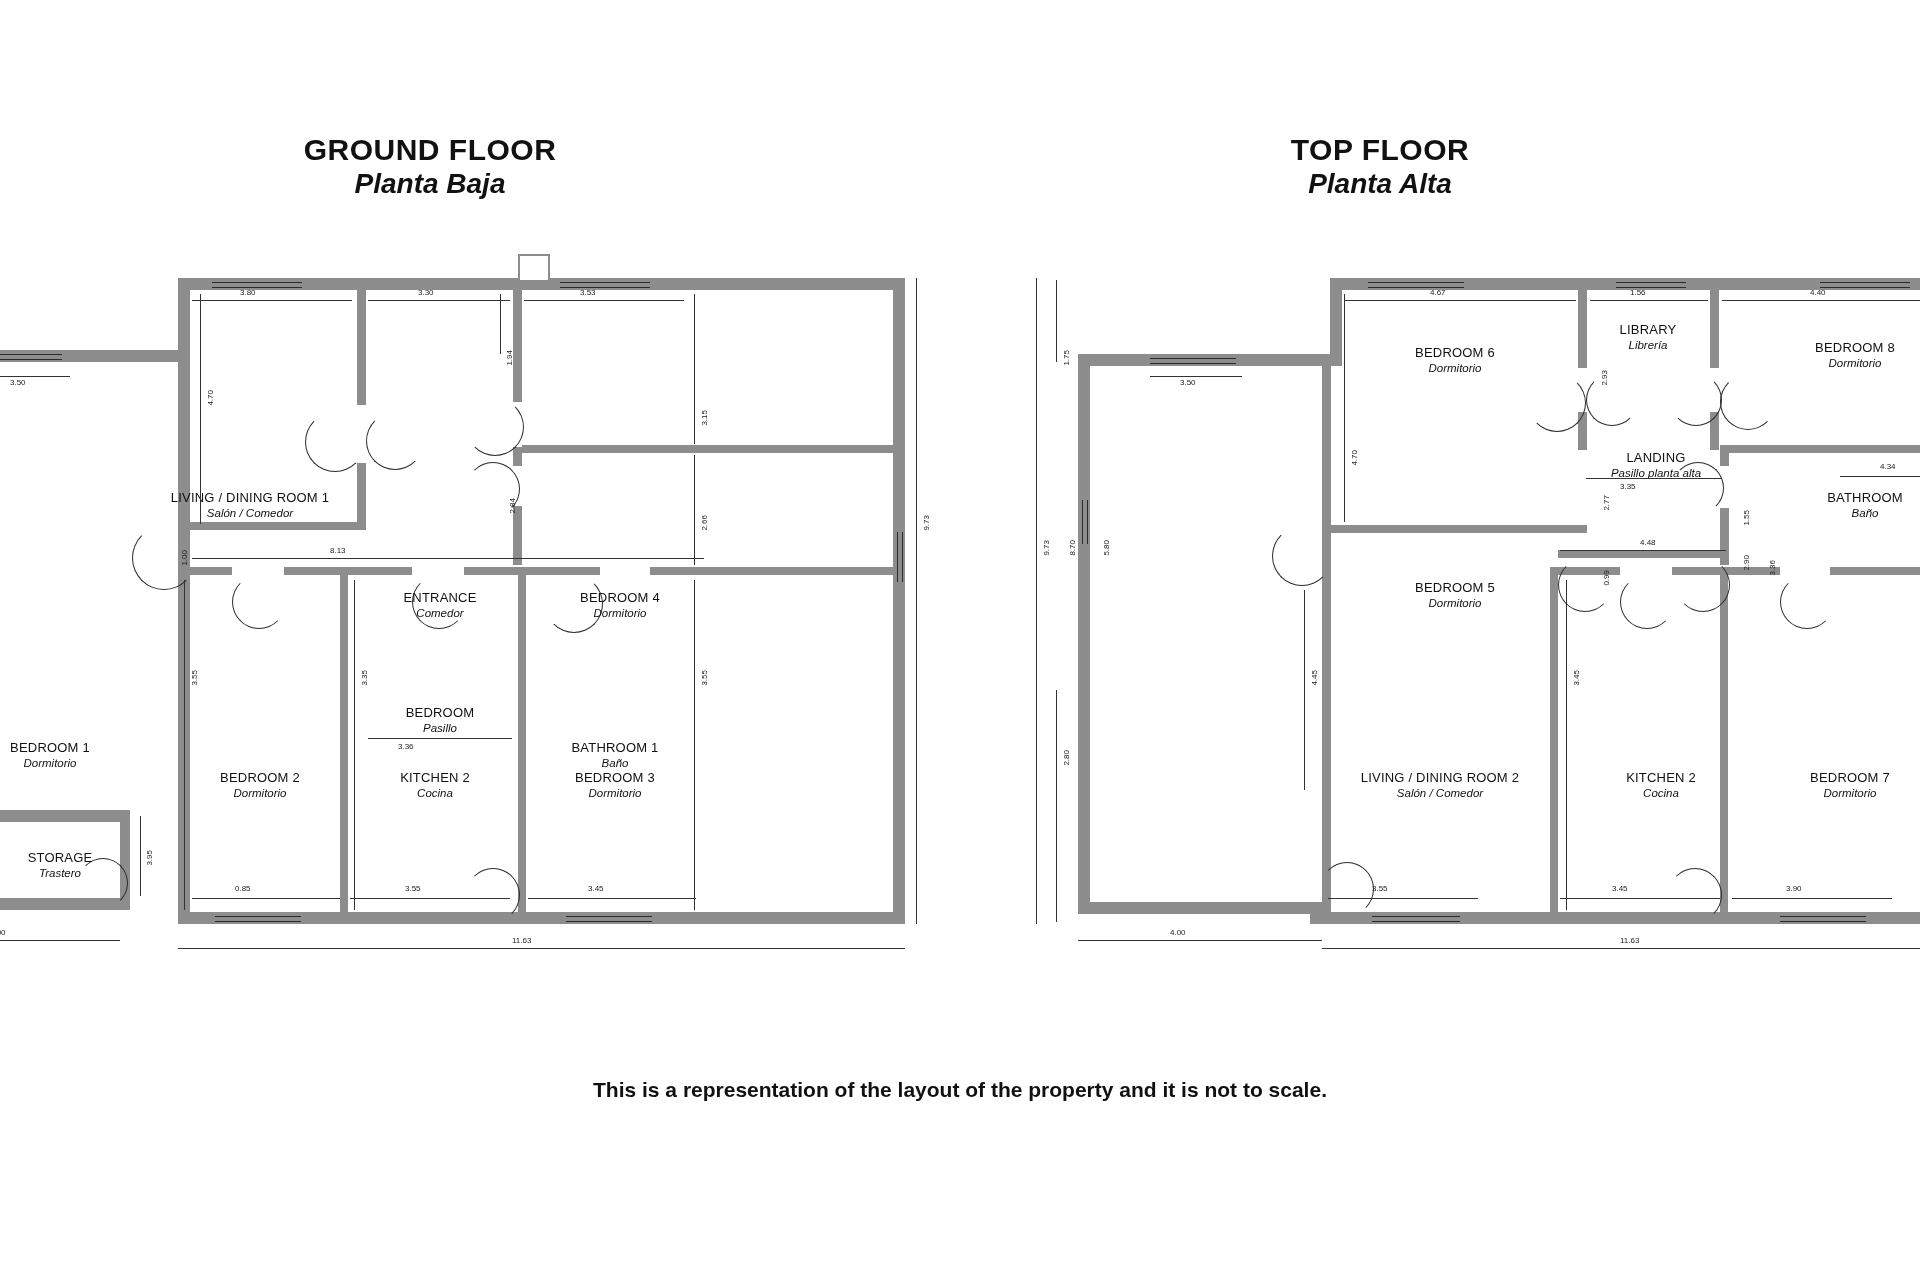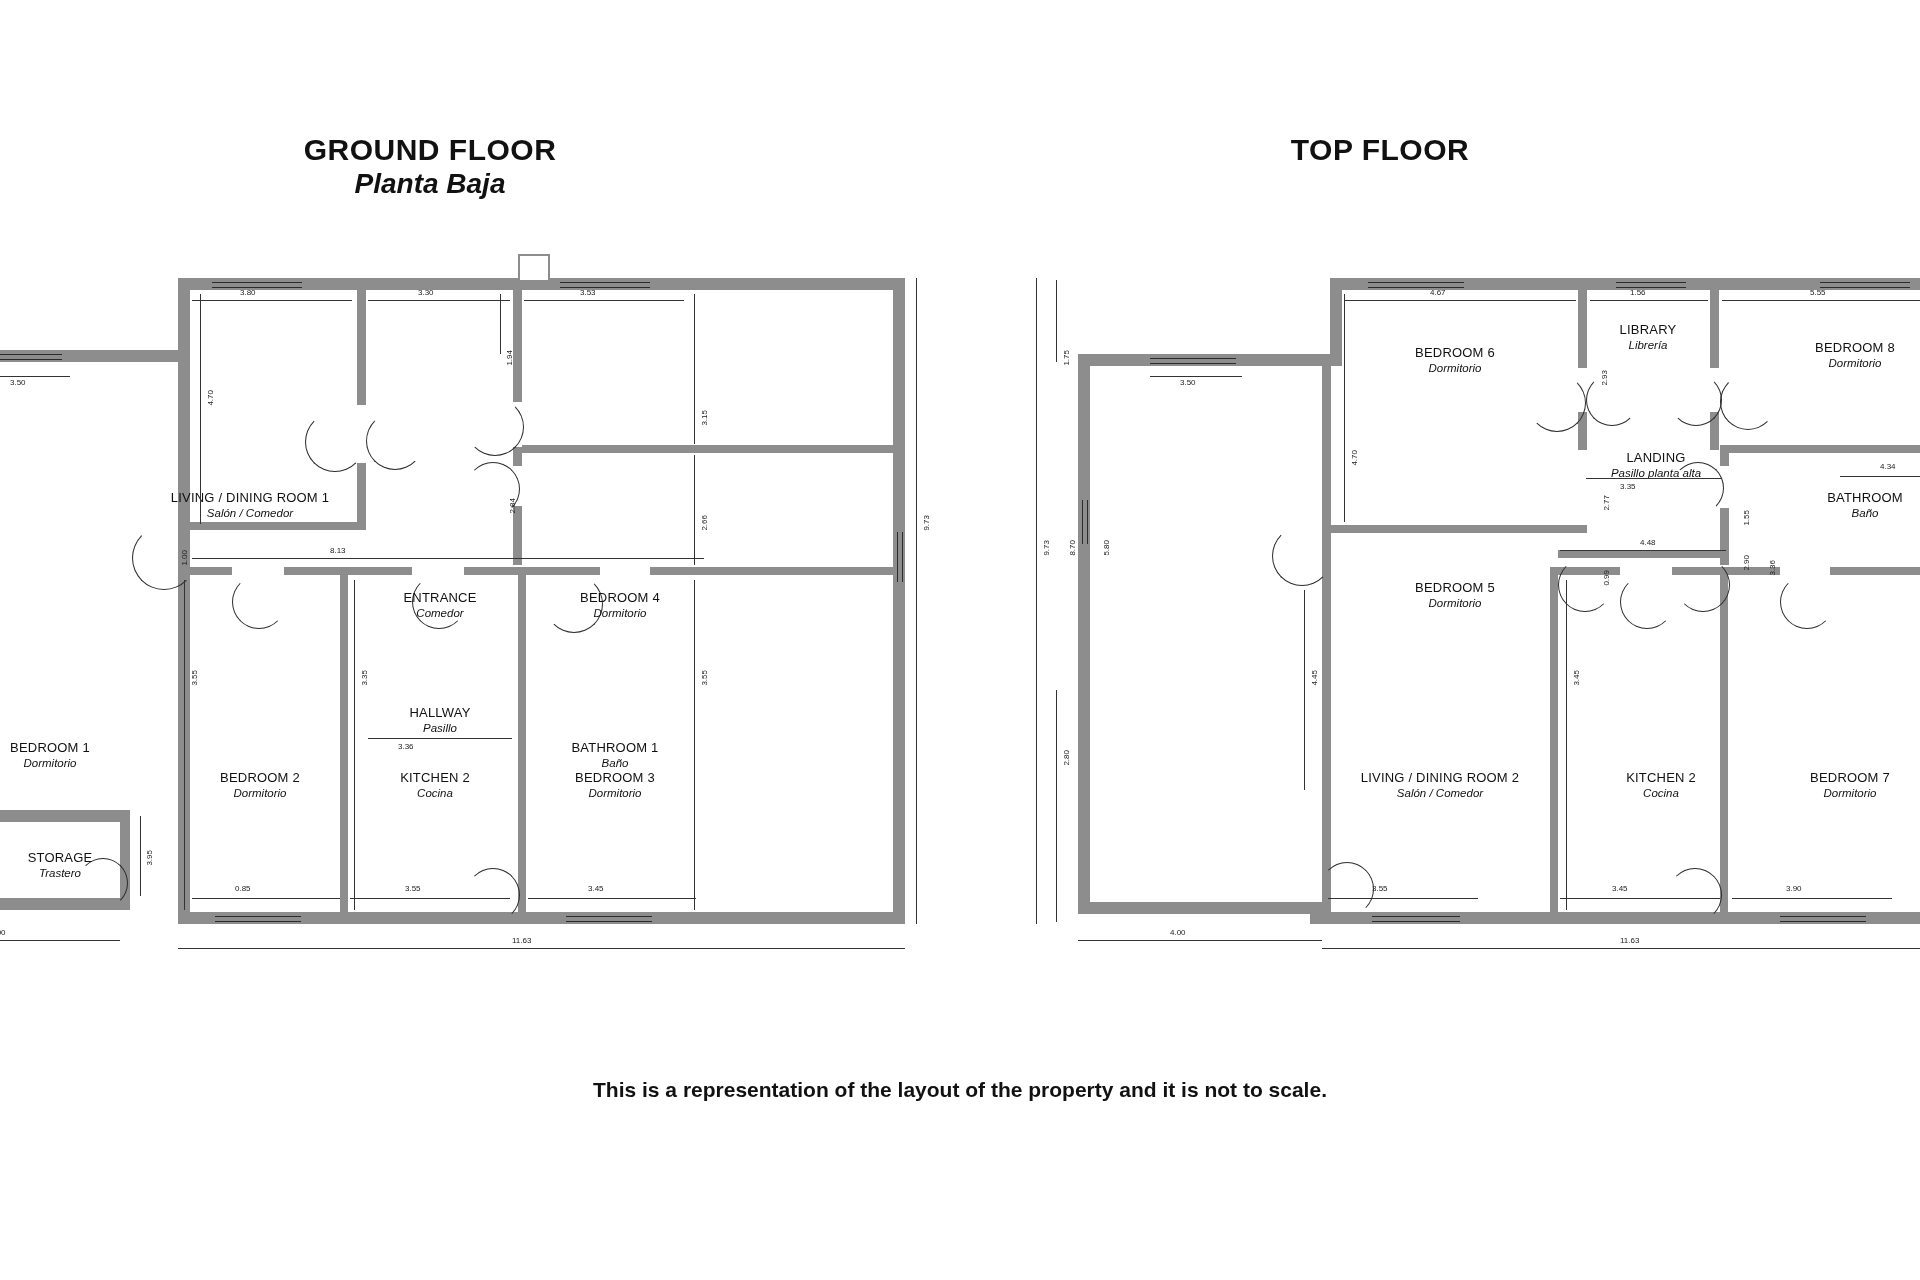--- a/index.html
+++ b/index.html
@@ -45,20 +45,21 @@
 
 <div class="stage">
 
   <div class="floor-title" style="left:170px;top:132px;">
     <div class="en">GROUND FLOOR</div>
     <div class="es">Planta Baja</div>
   </div>
 
   <div class="floor-title" style="left:1120px;top:132px;">
     <div class="en">TOP FLOOR</div>
+    <div class="es">Planta Alta</div>
   </div>
 
   <div class="plan" style="left:0px;top:250px;width:930px;height:710px;">
 
     <div class="wall" style="left:178px;top:28px;width:727px;height:12px;"></div>
     <div class="wall" style="left:178px;top:662px;width:727px;height:12px;"></div>
     <div class="wall" style="left:893px;top:28px;width:12px;height:646px;"></div>
     <div class="wall" style="left:178px;top:28px;width:12px;height:646px;"></div>
 
     <div class="wall" style="left:-60px;top:100px;width:240px;height:12px;"></div>
@@ -114,21 +115,21 @@
     </div>
     <div class="room" style="left:370px;top:340px;width:140px;">
       <div class="en">ENTRANCE</div>
       <div class="es">Comedor</div>
     </div>
     <div class="room" style="left:550px;top:340px;width:140px;">
       <div class="en">BEDROOM 4</div>
       <div class="es">Dormitorio</div>
     </div>
     <div class="room" style="left:370px;top:455px;width:140px;">
-      <div class="en">HALLWAY</div>
+      <div class="en">BEDROOM</div>
       <div class="es">Pasillo</div>
     </div>
     <div class="room" style="left:545px;top:490px;width:140px;">
       <div class="en">BATHROOM 1</div>
       <div class="es">Baño</div>
     </div>
     <div class="room" style="left:-25px;top:490px;width:150px;">
       <div class="en">BEDROOM 1</div>
       <div class="es">Dormitorio</div>
     </div>
@@ -302,21 +303,21 @@
     <div class="room" style="left:755px;top:520px;width:150px;">
       <div class="en">BEDROOM 7</div>
       <div class="es">Dormitorio</div>
     </div>
 
     <div class="dimline" style="left:324px;top:50px;width:232px;height:1px;"></div>
     <div class="dim" style="left:410px;top:38px;">4.67</div>
     <div class="dimline" style="left:570px;top:50px;width:118px;height:1px;"></div>
     <div class="dim" style="left:610px;top:38px;">1.56</div>
     <div class="dimline" style="left:702px;top:50px;width:212px;height:1px;"></div>
-    <div class="dim" style="left:790px;top:38px;">5.55</div>
+    <div class="dim" style="left:790px;top:38px;">4.40</div>
 
     <div class="dimline" style="left:130px;top:126px;width:92px;height:1px;"></div>
     <div class="dim" style="left:160px;top:128px;">3.50</div>
 
     <div class="dim" style="left:600px;top:232px;">3.35</div>
     <div class="dimline" style="left:566px;top:228px;width:136px;height:1px;"></div>
 
     <div class="dim" style="left:620px;top:288px;">4.48</div>
     <div class="dimline" style="left:540px;top:300px;width:166px;height:1px;"></div>
 

